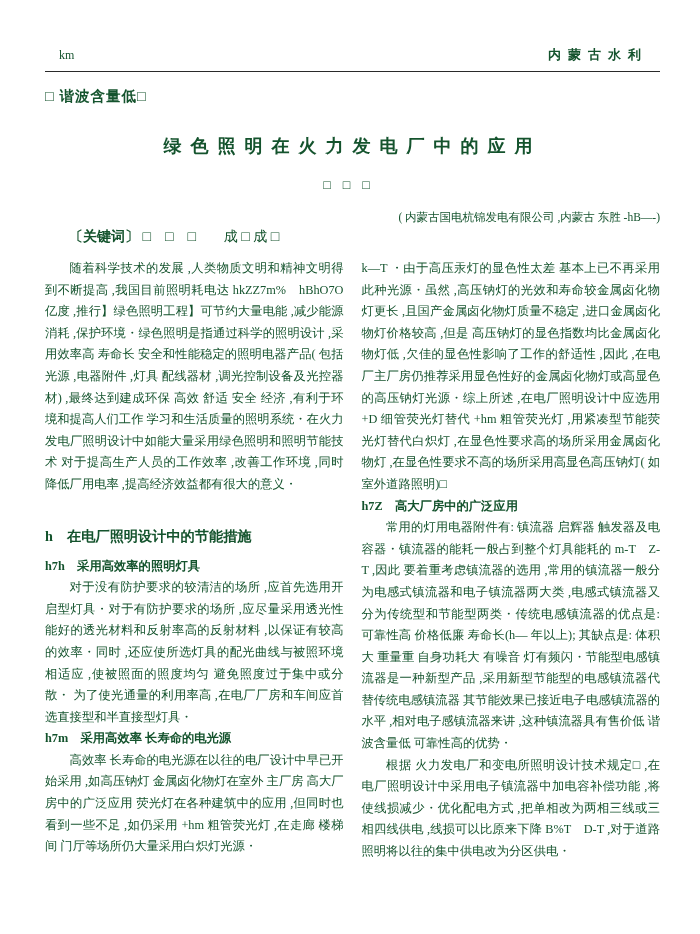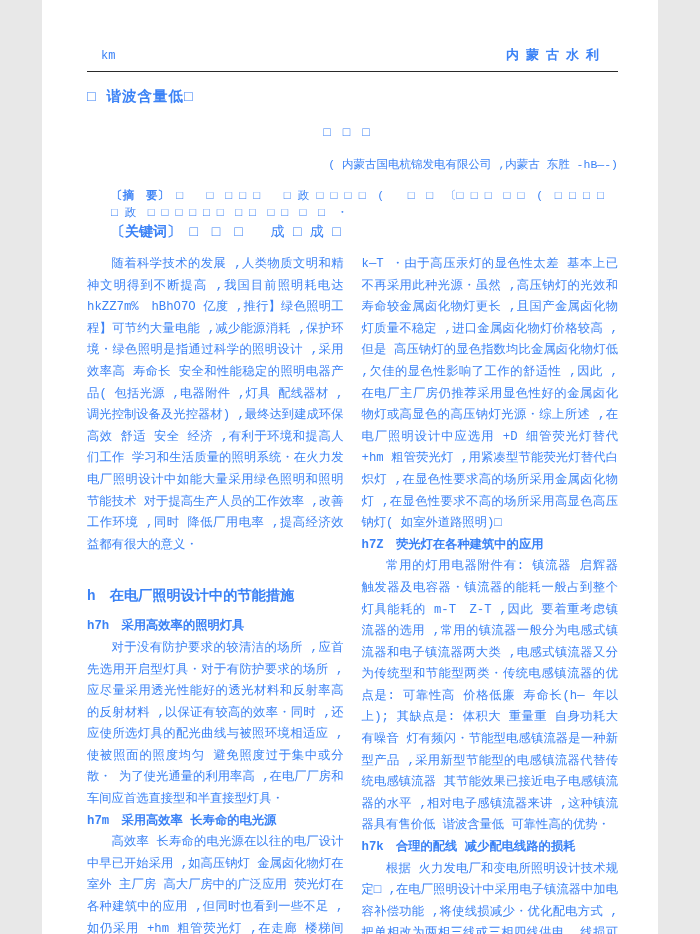--- a/index.html
+++ b/index.html
@@ -1,24 +1,24 @@
 <!DOCTYPE html>
 <html><head>
 <meta charset="utf-8">
 <style>
   * { margin: 0; padding: 0; box-sizing: border-box; }
   html, body { background: #e8e8e8; }
   .page {
     position: relative;
-    width: 616px;
+    width: 700px;
     height: 934px;
     margin: 0 auto;
     background: #ffffff;
-    color: #3b82f6;
-    font-family: Liberation Mono, monospace;
+    color: #14532d;
+    font-family: Liberation Serif, serif;
     padding: 46px 40px 0 45px;
     overflow: hidden;
   }
   .journal-header {
     display: flex;
     justify-content: space-between;
     align-items: baseline;
     font-size: 12px;
     padding: 0 12px 0 14px;
   }
@@ -107,29 +107,26 @@
 
   <div class="journal-header">
     <span class="left">km</span>
     <span class="center">内蒙古水利</span>
   </div>
 
   <hr class="header-rule">
 
   <div class="column-label">□ 谐波含量低□</div>
 
+  <h1 class="article-title">绿色照明在火力发电厂中的应用</h1>
 
   <div class="author">□□□</div>
 
   <div class="affiliation">( 内蒙古国电杭锦发电有限公司 ,内蒙古 东胜 -hB—-)</div>
 
-  <div class="abstract">
-    <span class="label">〔摘　要〕</span>
-    <span>□　　□　□ □ □　　□ 政 □ □ □ □　(　　□　□　〔□ □ □　□ □　(　□ □ □ □ □ 政　□ □ □ □ □ □　□ □　□ □　□　□　・</span>
-  </div>
 
   <div class="keywords">
     <span class="label">〔关键词〕</span>
     <span>□　□　□　　成 □ 成 □</span>
   </div>
 
 
   <div class="body-columns">
 
     <div class="col">
@@ -137,22 +134,21 @@
       <div class="h1 mid">h　在电厂照明设计中的节能措施</div>
       <div class="h2">h7h　采用高效率的照明灯具</div>
       <p>对于没有防护要求的较清洁的场所 ,应首先选用开启型灯具・对于有防护要求的场所 ,应尽量采用透光性能好的透光材料和反射率高的反射材料 ,以保证有较高的效率・同时 ,还应使所选灯具的配光曲线与被照环境相适应 ,使被照面的照度均匀 避免照度过于集中或分散・ 为了使光通量的利用率高 ,在电厂厂房和车间应首选直接型和半直接型灯具・</p>
       <div class="h2">h7m　采用高效率 长寿命的电光源</div>
       <p>高效率 长寿命的电光源在以往的电厂设计中早已开始采用 ,如高压钠灯 金属卤化物灯在室外 主厂房 高大厂房中的广泛应用 荧光灯在各种建筑中的应用 ,但同时也看到一些不足 ,如仍采用 +hm 粗管荧光灯 ,在走廊 楼梯间 门厅等场所仍大量采用白炽灯光源・</p>
 
     </div>
 
     <div class="col">
       <p class="no-indent">k—T ・由于高压汞灯的显色性太差 基本上已不再采用此种光源・虽然 ,高压钠灯的光效和寿命较金属卤化物灯更长 ,且国产金属卤化物灯质量不稳定 ,进口金属卤化物灯价格较高 ,但是 高压钠灯的显色指数均比金属卤化物灯低 ,欠佳的显色性影响了工作的舒适性 ,因此 ,在电厂主厂房仍推荐采用显色性好的金属卤化物灯或高显色的高压钠灯光源・综上所述 ,在电厂照明设计中应选用 +D 细管荧光灯替代 +hm 粗管荧光灯 ,用紧凑型节能荧光灯替代白炽灯 ,在显色性要求高的场所采用金属卤化物灯 ,在显色性要求不高的场所采用高显色高压钠灯( 如室外道路照明)□</p>
-      <div class="h2">h7Z　荧光灯在各种建筑中的应用</div>
+      <div class="h2">h7Z　高大厂房中的广泛应用</div>
       <p>常用的灯用电器附件有: 镇流器 启辉器 触发器及电容器・镇流器的能耗一般占到整个灯具能耗的 m-T　Z-T ,因此 要着重考虑镇流器的选用 ,常用的镇流器一般分为电感式镇流器和电子镇流器两大类 ,电感式镇流器又分为传统型和节能型两类・传统电感镇流器的优点是: 可靠性高 价格低廉 寿命长(h— 年以上); 其缺点是: 体积大 重量重 自身功耗大 有噪音 灯有频闪・节能型电感镇流器是一种新型产品 ,采用新型节能型的电感镇流器代替传统电感镇流器 其节能效果已接近电子电感镇流器的水平 ,相对电子感镇流器来讲 ,这种镇流器具有售价低 谐波含量低 可靠性高的优势・</p>
-      <div class="h2">h7k　合理的配线 减少配电线路的损耗</div>
       <p>根据 火力发电厂和变电所照明设计技术规定□ ,在电厂照明设计中采用电子镇流器中加电容补偿功能 ,将使线损减少・优化配电方式 ,把单相改为两相三线或三相四线供电 ,线损可以比原来下降 B%T　D-T ,对于道路照明将以往的集中供电改为分区供电・</p>
 
     </div>
 
   </div>
 
 </div>
 
 </body></html>

